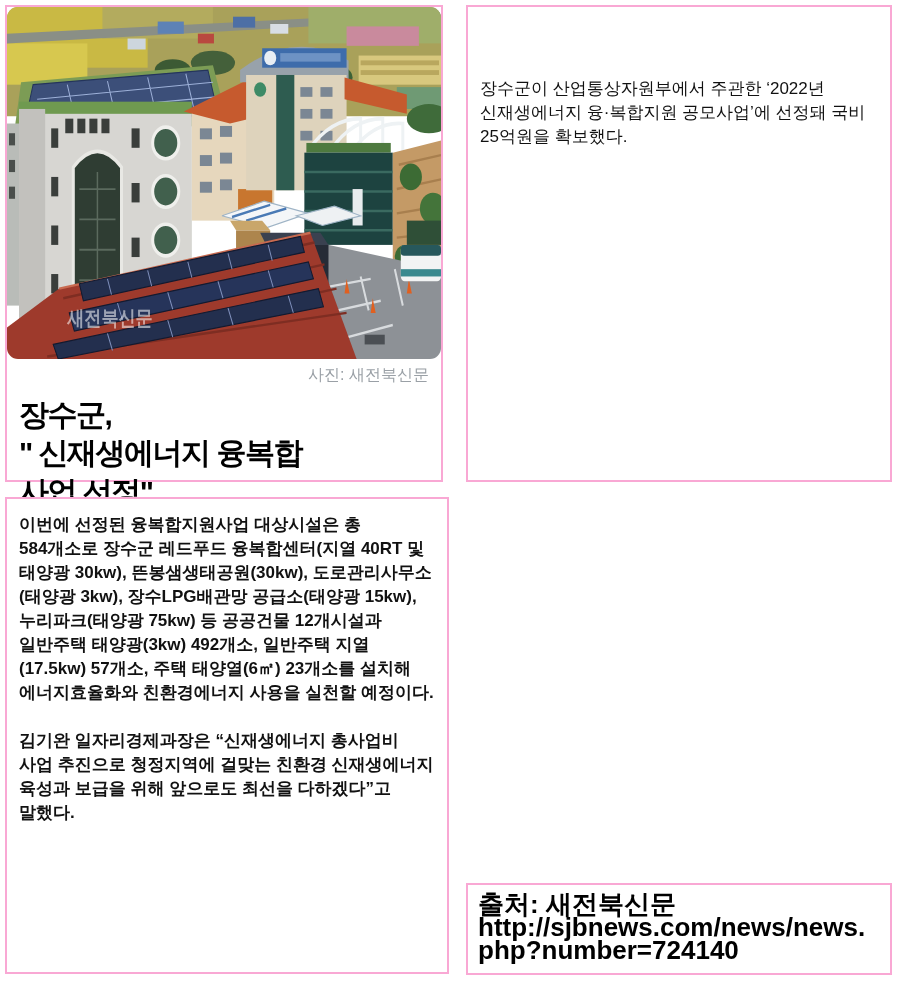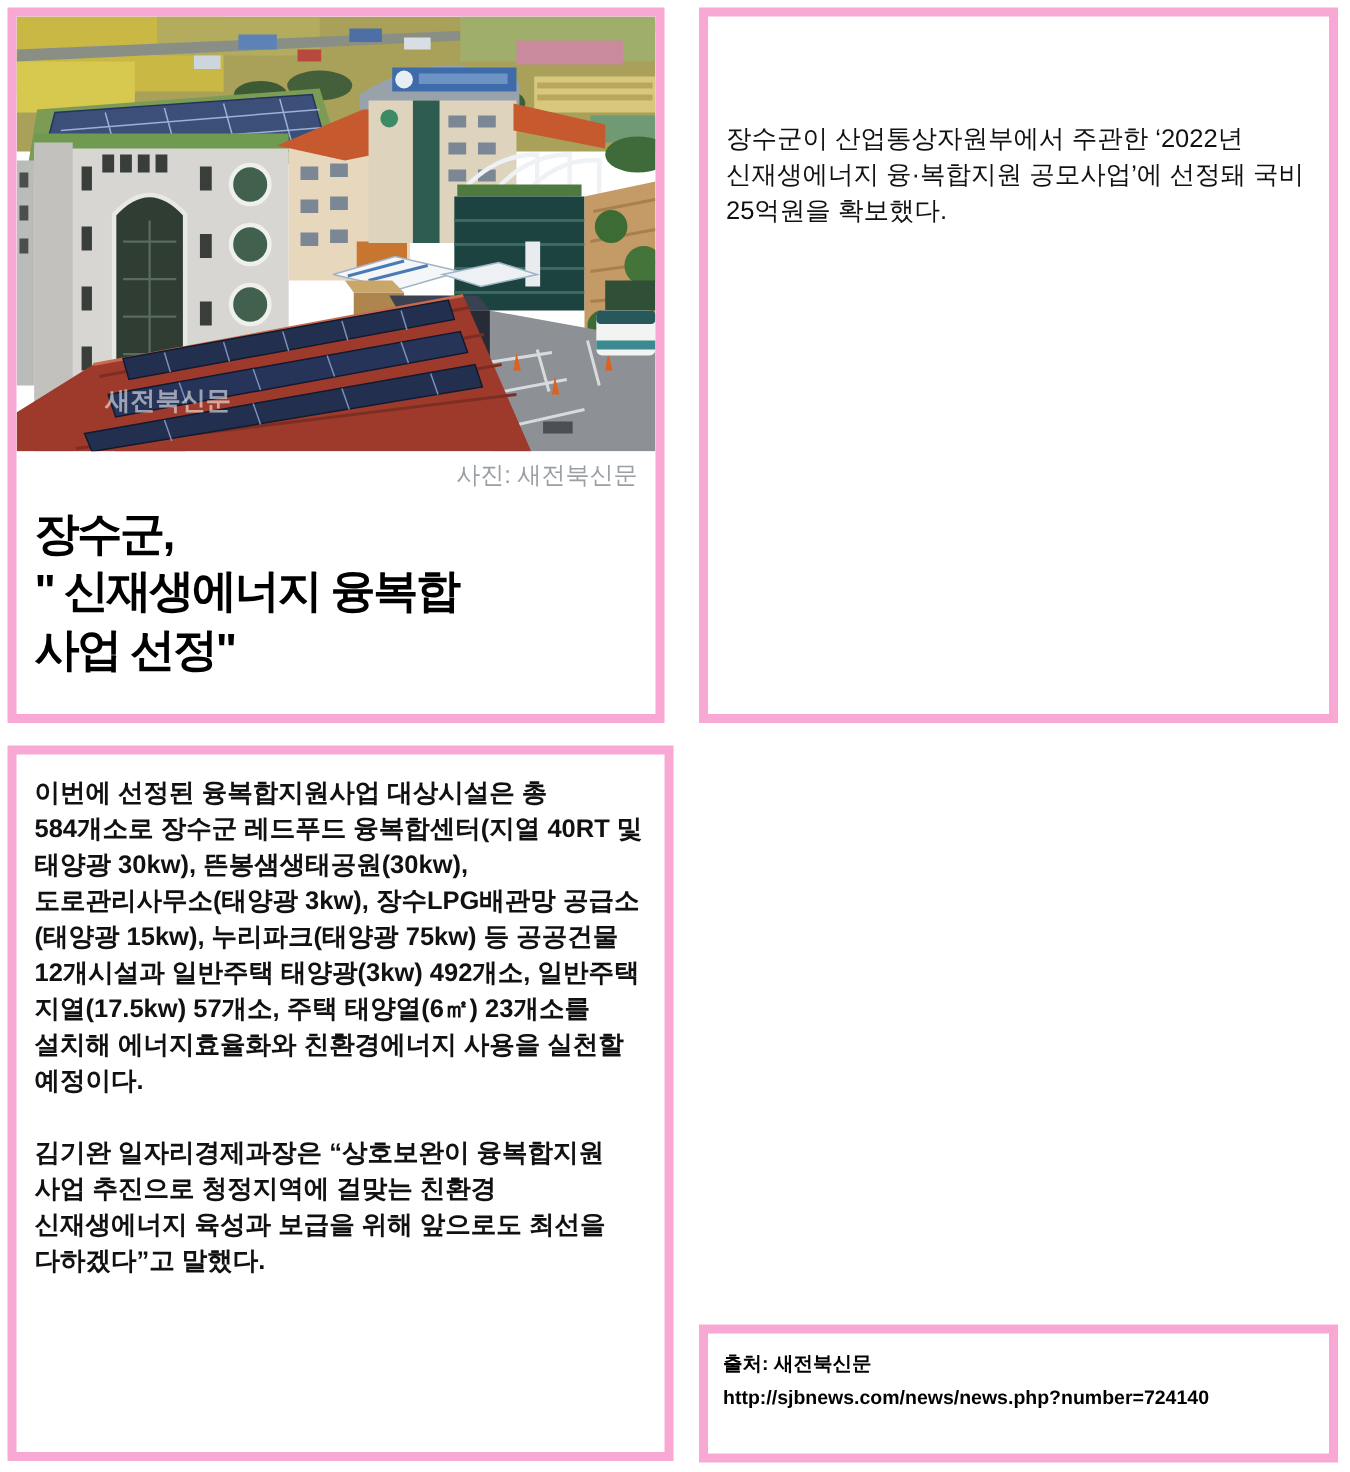--- a/index.html
+++ b/index.html
@@ -1,42 +1,42 @@
 <!DOCTYPE html>
 <html><head>
 <meta charset="utf-8">
 <style>
   * { margin:0; padding:0; box-sizing:border-box; }
   html,body { width:900px; height:981px; background:#ffffff;
     font-family:"Liberation Sans","DejaVu Sans",sans-serif; color:#111; }
-  .box { position:absolute; background:#ffffff; border:6px solid #f9a8d4; }
+  .box { position:absolute; background:#ffffff; border:2px solid #f9a8d4; }
 
   
   #photo-card   { left:5px;  top:5px;  width:438px; height:477px; }
-  #photo-wrap   { width:100%; height:290px; overflow:hidden; }
+  #photo-wrap   { width:100%; height:352px; overflow:hidden;border-radius:11px; }
   #photo-wrap svg { display:block; width:100%; height:100%; }
   #photo-caption{ text-align:right; color:#9aa0a6; font-size:16px;
                   padding:6px 12px 0 0; }
   #headline     { padding:10px 12px 0 12px; font-size:30px; font-weight:900;
                   line-height:1.28; letter-spacing:-1.5px; color:#000;
                   white-space:pre-line; }
 
   
   #article-right{ left:466px; top:5px; width:426px; height:477px;
                   padding:70px 12px 0 12px; }
   .body-text p  { font-size:17px; line-height:24px; color:#111;
                   margin:0 0 24px 0; word-break:keep-all; }
 
   
   #article-left { left:5px; top:497px; width:444px; height:477px;
                   padding:14px 12px 0 12px;font-weight:bold; }
 
   
   #source-card  { left:466px; top:883px; width:426px; height:92px;
-                  padding:8px 10px; font-weight:bold; font-size:13px;
+                  padding:8px 10px; font-weight:bold; font-size:26px;
                   line-height:23px; color:#000; }
   #source-url   { word-break:break-all; }
 </style>
 </head>
 <body>
 
 <div class="box" id="photo-card">
   <div id="photo-wrap">
     <svg viewBox="0 0 432 290" preserveAspectRatio="none">
 
@@ -184,19 +184,19 @@
 " 신재생에너지 융복합
 사업 선정"</h1>
 </div>
 
 <div class="box body-text" id="article-right">
   <p>장수군이 산업통상자원부에서 주관한 ‘2022년 신재생에너지 융·복합지원 공모사업’에 선정돼 국비 25억원을 확보했다.</p>
 </div>
 
 <div class="box body-text" id="article-left">
   <p>이번에 선정된 융복합지원사업 대상시설은 총 584개소로 장수군 레드푸드 융복합센터(지열 40RT 및 태양광 30kw), 뜬봉샘생태공원(30kw), 도로관리사무소(태양광 3kw), 장수LPG배관망 공급소(태양광 15kw), 누리파크(태양광 75kw) 등 공공건물 12개시설과 일반주택 태양광(3kw) 492개소, 일반주택 지열(17.5kw) 57개소, 주택 태양열(6㎡) 23개소를 설치해 에너지효율화와 친환경에너지 사용을 실천할 예정이다.</p>
-  <p>김기완 일자리경제과장은 “상호보완이 융복합지원 사업 추진으로 청정지역에 걸맞는 친환경 신재생에너지 육성과 보급을 위해 앞으로도 최선을 다하겠다”고 말했다.</p>
+  <p>김기완 일자리경제과장은 “신재생에너지 총사업비 사업 추진으로 청정지역에 걸맞는 친환경 신재생에너지 육성과 보급을 위해 앞으로도 최선을 다하겠다”고 말했다.</p>
 </div>
 
 <div class="box" id="source-card">
   <div id="source-label">출처: 새전북신문</div>
   <div id="source-url">http://sjbnews.com/news/news.php?number=724140</div>
 </div>
 
 </body></html>

